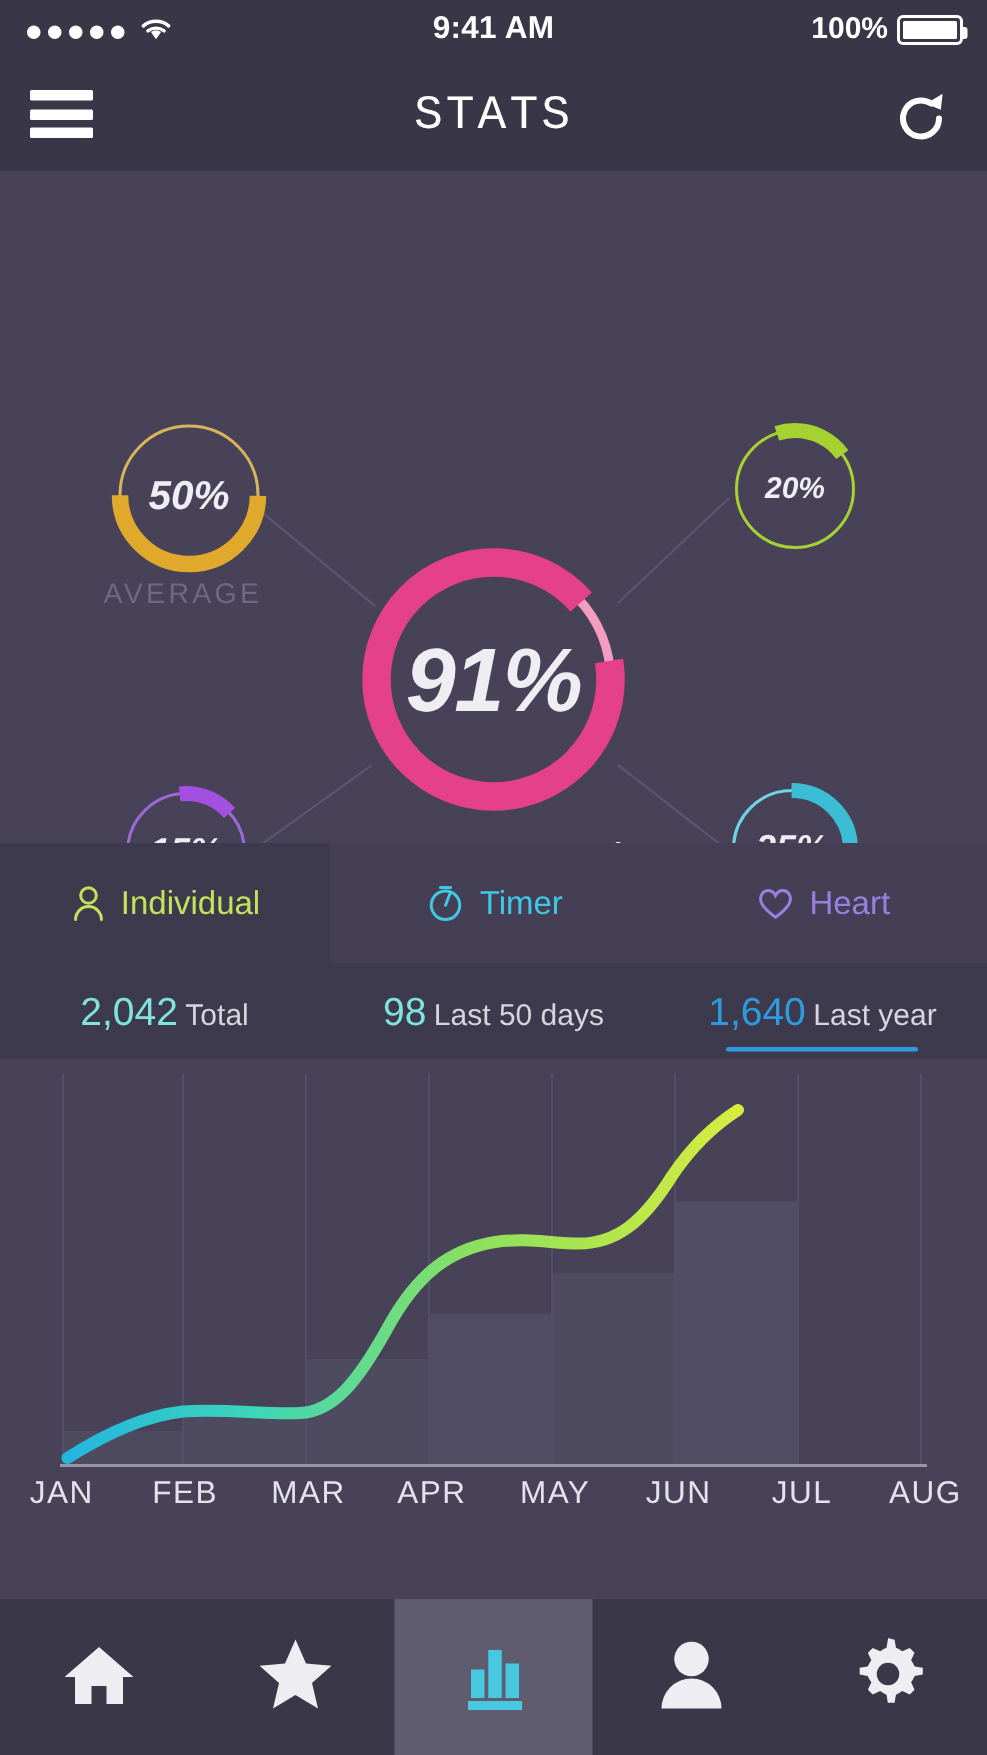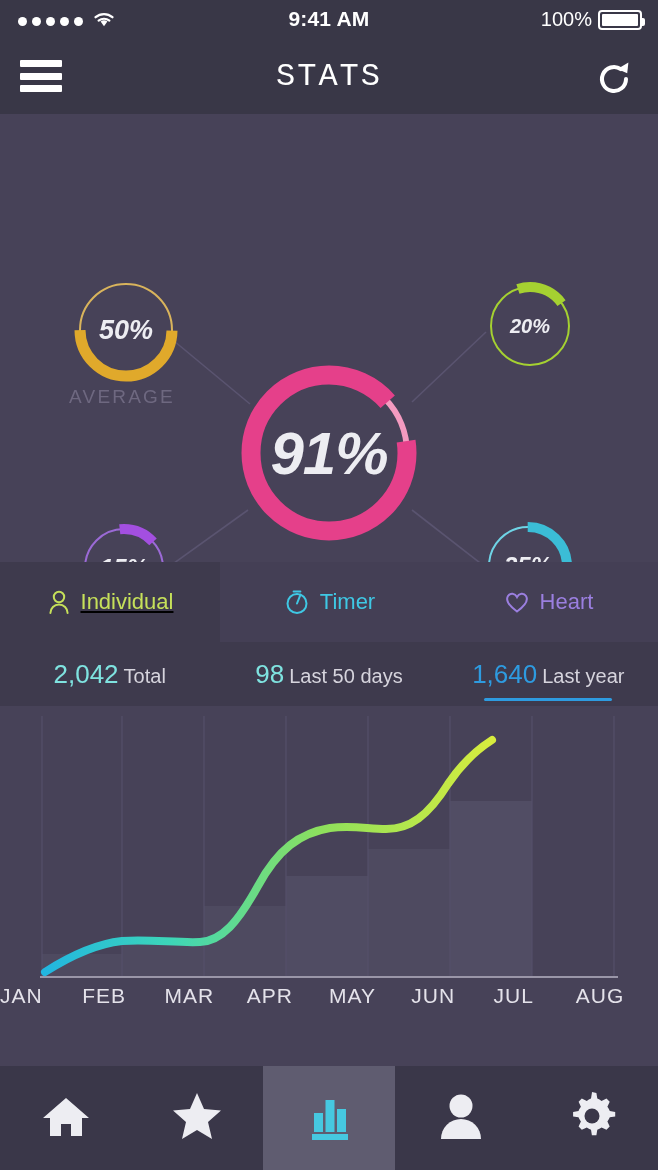--- a/index.html
+++ b/index.html
@@ -17,21 +17,21 @@
     background:#393747; color:#fff;
   }
   .sb-left{ position:absolute; left:18px; top:10px; display:flex; align-items:center; gap:5px; }
   .dot{ width:9px; height:9px; border-radius:50%; background:#fff; display:block; }
   .wifi{ margin-left:4px; display:block; }
   .sb-time{
     position:absolute; left:0; width:658px; top:7px; text-align:center;
     font-size:21px; font-weight:bold; letter-spacing:0.2px;
   }
   .sb-right{ position:absolute; right:16px; top:8px; display:flex; align-items:center; gap:6px; }
-  .sb-batt-text{ font-size:20px; font-weight:normal; }
+  .sb-batt-text{ font-size:20px; font-weight:bold; }
   .batt{ width:44px; height:20px; border:2px solid #fff; border-radius:4px; position:relative; }
   .batt-fill{ position:absolute; inset:2px; background:#fff; border-radius:1px; }
   .batt-cap{ position:absolute; right:-5px; top:6px; width:3px; height:8px; background:#fff; border-radius:0 2px 2px 0; }
 
   
   .header{
     position:absolute; top:38px; left:0; width:658px; height:76px;
     background:#393747;
     font-family:Liberation Mono, monospace;
   }
@@ -85,21 +85,21 @@
   
   .tabs{
     position:absolute; top:562px; left:0; width:658px; height:80px;
     background:#443F55; display:flex;
   }
   .tab{
     flex:1; display:flex; align-items:center; justify-content:center; gap:10px;
     font-size:22px; cursor:pointer; height:80px;
   }
   .tab.active{ background:#3E3A4D; }
-  .tab-0{ flex:0 0 220px;text-decoration:underline; }
+  .tab-0{ flex:0 0 220px; }
   .tab svg{ display:block; }
 
   
   .statsrow{
     position:absolute; top:642px; left:0; width:658px; height:64px;
     background:#3E3A4D; display:flex; align-items:center;
   }
   .stat{ flex:1; text-align:center; position:relative; cursor:pointer; }
   .stat .num{ font-size:26px; font-weight:400; }
   .stat .cap{ font-size:20px; color:#D6D4DD; margin-left:5px; }
@@ -111,21 +111,21 @@
   
   .chart{
     position:absolute; top:706px; left:0; width:658px; height:360px;
     background:#474258; overflow:hidden;
   }
   .chart svg{ display:block; }
   .months{
     position:absolute; left:0; top:278px; width:658px;
     display:flex; color:#E4E2EA; font-size:21px; letter-spacing:1px;
   }
-  .months span{ flex:1; }
+  .months span{ flex:1; text-align:center; }
 
   
   .bottomnav{
     position:absolute; bottom:0; left:0; width:658px; height:104px;
     background:#3A3749; display:flex;
   }
   .navitem{
     flex:1; display:flex; align-items:center; justify-content:center;
     cursor:pointer; height:104px;
   }

